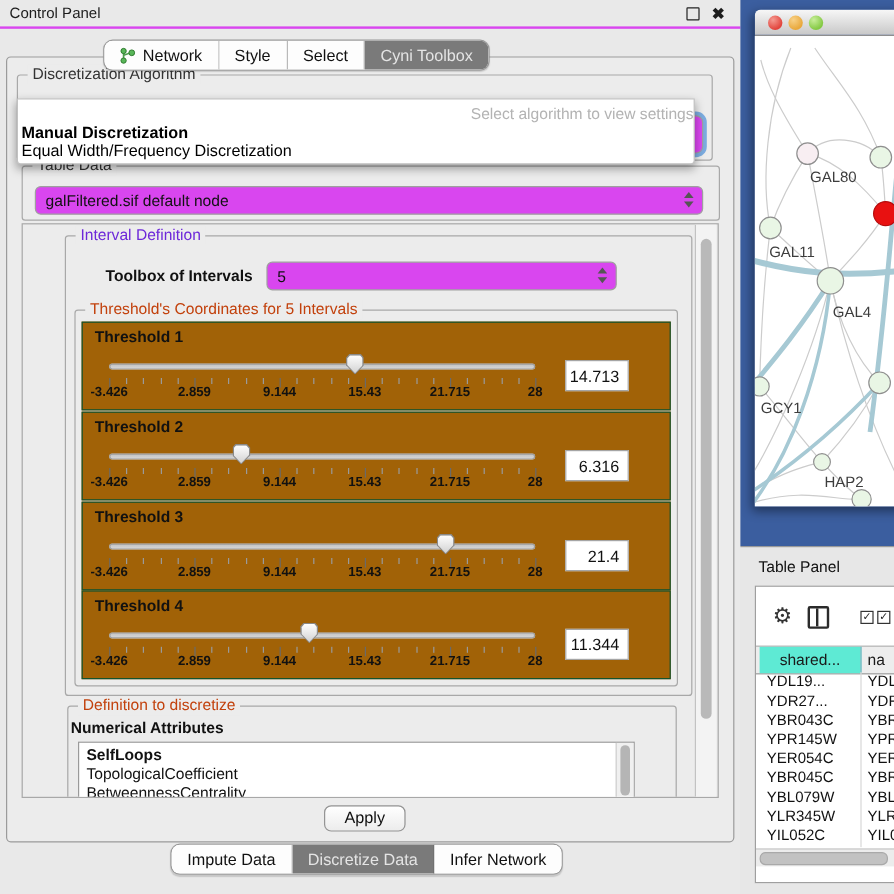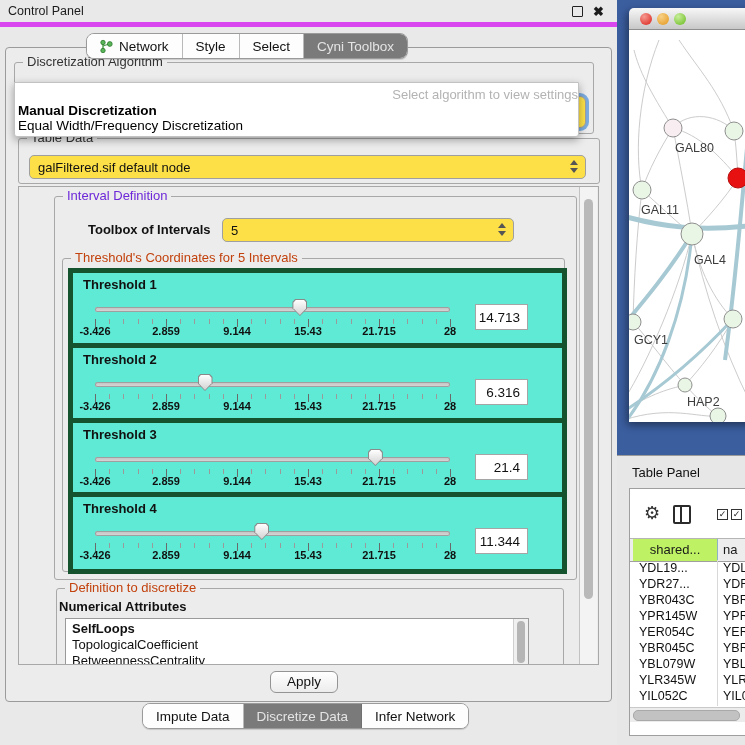--- a/index.html
+++ b/index.html
@@ -1,59 +1,59 @@
 <!DOCTYPE html>
 <html><head>
 <meta charset="utf-8">
 <style>
   html,body{margin:0;padding:0;}
   body{width:745px;height:745px;position:relative;overflow:hidden;background:#e9e9e9;
        font-family:"Liberation Sans",sans-serif;color:#111;-webkit-font-smoothing:antialiased;}
   .abs{position:absolute;}
   
-  #titlebar{left:0;top:0;width:617px;height:22px;background:#e9e9e9;border-bottom:5px solid #d946ef;}
+  #titlebar{left:0;top:0;width:617px;height:22px;background:#e9e9e9;border-bottom:2px solid #d946ef;}
   #titlebar .ttl{position:absolute;left:8px;top:4px;font-size:12.5px;color:#1c1c1c;}
   .winbtn{position:absolute;top:6px;font-size:11px;color:#1c1c1c;line-height:11px;}
   #floatbtn{right:34px;width:9px;height:9px;border:1.5px solid #222;border-radius:1px;}
   #closebtn{right:13px;font-weight:bold;font-size:13px;}
   
   .seggroup{display:flex;border:1px solid #9a9a9a;border-radius:8px;overflow:hidden;background:#fff;
             box-shadow:0 1px 1px rgba(0,0,0,.15);height:24px;}
   .seg{display:flex;align-items:center;padding:0 13px;font-size:13.5px;color:#111;background:#fdfdfd;
        border-right:1px solid #b9b9b9;white-space:nowrap;cursor:default;}
   .seg:last-child{border-right:none;}
   .seg.sel{background:#7a7a7a;color:#e4e4e4;border-right-color:#6f6f6f;}
   .seg .nicon{margin-right:6px;display:inline-block;}
   
   #outerpanel{left:5px;top:47px;width:605px;height:653px;border:1px solid #9b9b9b;border-radius:4px;background:#ececec;}
   .group{position:absolute;border:1px solid #a8a8a8;border-radius:3px;}
   .gtitle{position:absolute;top:-9px;left:8px;background:#ececec;padding:0 4px;font-size:13px;line-height:16px;}
   .t-dark{color:#333;}
   .t-green{color:#6d28d9;}
   .t-blue{color:#c2410c;}
   
-  .combo{position:absolute;background:#fde047;border:1px solid #9f9f9f;border-radius:5px;font-size:13px;
+  .combo{position:absolute;background:#d946ef;border:1px solid #9f9f9f;border-radius:5px;font-size:13px;
          display:flex;align-items:center;padding-left:8px;box-sizing:border-box;}
   .stepper{position:absolute;right:6px;top:50%;margin-top:-7px;width:9px;height:14px;}
   .stepper i{display:block;width:0;height:0;border-left:4px solid transparent;border-right:4px solid transparent;}
   .stepper .u{border-bottom:5px solid #555;margin-bottom:3px;}
   .stepper .d{border-top:5px solid #555;}
   #algocombo{left:24px;top:96px;width:562px;height:32px;border-radius:6px;
              box-shadow:0 0 0 3px rgba(95,155,220,.8);z-index:3;}
   
   #popup{left:14px;top:82px;width:563px;height:53px;background:#fff;border:1px solid #c2c2c2;
          border-radius:0 0 3px 3px;box-shadow:0 3px 8px rgba(0,0,0,.35);z-index:10;}
   #popup .ph{position:absolute;left:0;right:0;top:4px;text-align:right;color:#b3b3b3;font-size:13px;}
   .popopt{position:absolute;left:3px;font-size:13.5px;color:#000;white-space:nowrap;}
   
   #scrollpane{left:18px;top:186px;width:579px;height:477px;border:1px solid #a8a8a8;background:#ececec;overflow:hidden;}
   .vtrack{position:absolute;left:560px;top:0;width:17px;height:477px;background:#f3f3f3;border-left:1px solid #c2c2c2;}
   .vthumb{position:absolute;left:4px;width:9px;border-radius:5px;background:#b9b9b9;}
   
-  .tpanel{position:absolute;left:5px;width:489px;height:72px;border:5px solid #14532d;background:#5eead4;}
+  .tpanel{position:absolute;left:5px;width:489px;height:72px;border:1px solid #14532d;background:#a16207;}
   .tlabel{position:absolute;left:10px;top:4px;font-size:13px;font-weight:bold;color:#111;}
   .track{position:absolute;top:34px;height:5px;border-radius:3px;background:linear-gradient(#c0c0c0,#dadada);
          box-shadow:inset 0 0 0 1px #9f9f9f;}
   .knob{position:absolute;top:26px;width:15px;height:17px;background:#8a8a8a;
         clip-path:polygon(18% 0,82% 0,100% 18%,100% 55%,50% 100%,0 55%,0 18%);}
   .knob i{position:absolute;left:1px;top:1px;width:13px;height:15px;display:block;
         background:linear-gradient(#fefefe,#d2d2d2);
         clip-path:polygon(18% 0,82% 0,100% 18%,100% 55%,50% 100%,0 55%,0 18%);}
   .tick{position:absolute;width:1px;background:#6a6a6a;}
   .ticklab{position:absolute;top:52px;transform:translateX(-50%);font-size:11px;font-weight:bold;color:#111;}
@@ -77,21 +77,21 @@
   #netcanvas{position:absolute;left:0;top:22px;width:130px;height:392px;background:#fff;overflow:hidden;}
   
   #tpr{left:617px;top:455px;width:128px;height:290px;background:#e7e7e7;border-top:1px solid #9a9a9a;}
   #tpr .ttl{position:absolute;left:15px;top:9px;font-size:13px;color:#111;}
   #subpanel{position:absolute;left:12px;top:32px;width:120px;height:246px;background:#fff;border:1px solid #9f9f9f;}
   .gear{position:absolute;left:14px;top:15px;font-size:18px;color:#333;line-height:18px;}
   .colicon{position:absolute;left:43px;top:16px;width:14px;height:15px;border:2px solid #2b2b2b;border-radius:2px;}
   .colicon i{position:absolute;left:5px;top:0;width:2px;height:100%;background:#2b2b2b;display:block;}
   .cbx{position:absolute;top:20px;width:9px;height:9px;border:1.5px solid #333;font-size:9px;line-height:9px;text-align:center;color:#222;}
   #thead{position:absolute;left:0;top:49px;width:100%;height:22px;border-top:1px solid #b5b5b5;border-bottom:1px solid #9f9f9f;background:#ededed;}
-  #thc1{position:absolute;left:3px;top:0;width:84px;height:22px;background:#bef264;border-right:1px solid #8fb3c4;
+  #thc1{position:absolute;left:3px;top:0;width:84px;height:22px;background:#5eead4;border-right:1px solid #8fb3c4;
         font-size:13px;text-align:center;line-height:21px;color:#1a1a1a;}
   #thc2{position:absolute;left:93px;top:0;font-size:13px;line-height:21px;color:#1a1a1a;}
   #trows{position:absolute;left:0;top:71px;width:100%;height:146px;overflow:hidden;}
   .trow{position:absolute;left:0;width:100%;height:16px;font-size:12.5px;line-height:16px;}
   .trow .c1{position:absolute;left:9px;}
   .trow .c2{position:absolute;left:93px;}
   #tdiv{position:absolute;left:87px;top:71px;width:1px;height:146px;background:#d8d8d8;}
   #hscroll{position:absolute;left:0;top:218px;width:100%;height:14px;background:#ececec;border-top:1px solid #c9c9c9;}
   #hscroll i{position:absolute;left:3px;top:2px;width:105px;height:9px;border-radius:5px;background:#c2c2c2;border:1px solid #a9a9a9;display:block;}
   text{font-family:"Liberation Sans",sans-serif;}

